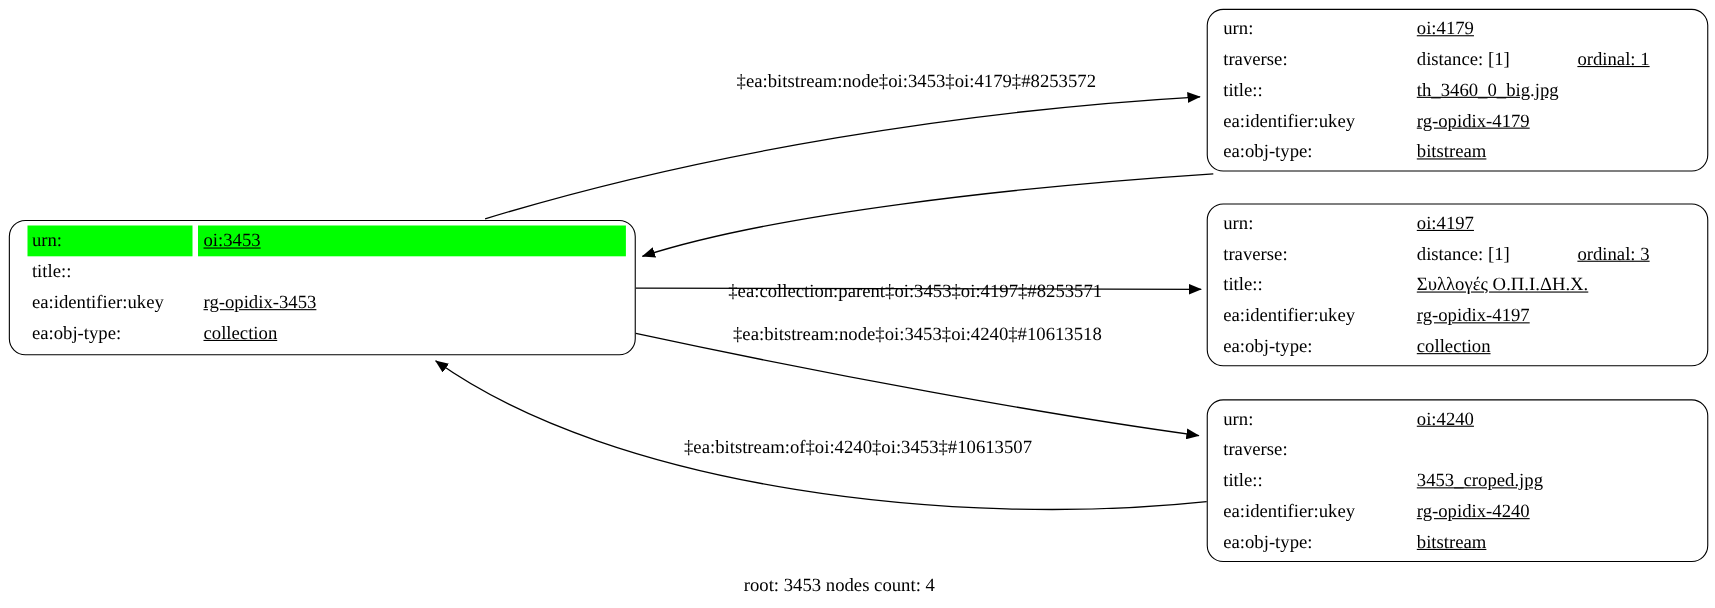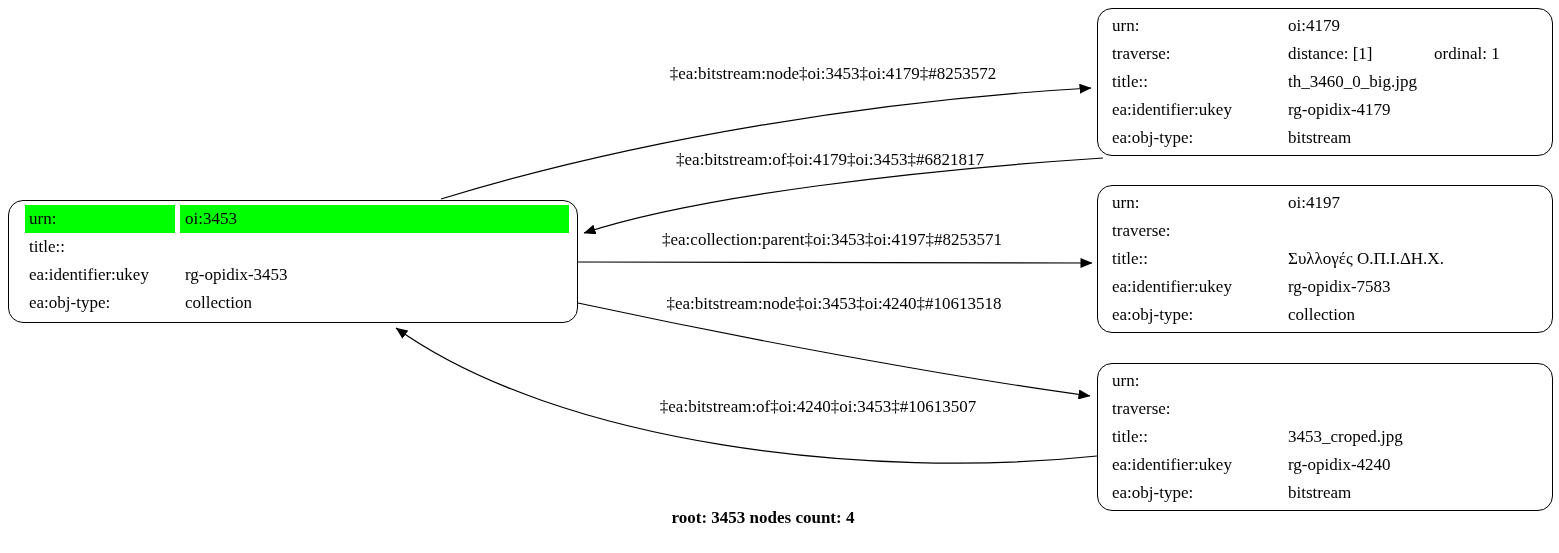--- a/index.html
+++ b/index.html
@@ -10,33 +10,33 @@
   }
   svg.edges { position:absolute; left:0; top:0; width:1559px; height:553px; }
   .node {
     position:absolute; box-sizing:border-box; background:#ffffff;
     border:1.4px solid #000; border-radius:15px; padding-top:4px;
   }
   .node.root  { left:8px;    top:200px; width:570px; height:123px; }
   .node.right { left:1097px; width:456px; height:148px; padding-top:3px; }
   .row { display:flex; height:28px; line-height:28px; font-size:17px; padding-left:16px; white-space:nowrap; }
   .lbl { flex:none; width:150px; padding-left:4px; margin-right:5px; box-sizing:border-box; }
-  .val { flex:1; padding-left:5px; margin-right:8px; box-sizing:border-box; }
+  .val { flex:1; padding-left:5px; margin-right:8px; box-sizing:border-box;text-decoration:underline; }
   .row.hl .lbl, .row.hl .val { background:var(--hl, #00ff00); }
   .node.right .row { padding-left:14px; }
   .node.right .lbl { width:176px; padding-left:0; margin-right:0; }
   .node.right .val { padding-left:0; margin-right:6px; }
   .dist { display:inline-block; width:146px; }
   .edge-label {
     position:absolute; transform:translateX(-50%);
     font-size:17px; line-height:20px; white-space:nowrap;text-align:center;
   }
   .caption {
     position:absolute; transform:translateX(-50%);
-    left:763px; top:507px; font-size:17px; line-height:22px; white-space:nowrap;font-weight:bold;
+    left:763px; top:521px; font-size:17px; line-height:22px; white-space:nowrap;
   }
 </style>
 </head>
 <body>
 
 <div class="canvas">
 
   <svg class="edges" viewBox="0 0 1559 553">
     <defs>
       <marker id="arrow" viewBox="0 0 12 10" refX="11.5" refY="5" markerWidth="12" markerHeight="10" orient="auto" markerUnits="userSpaceOnUse">
@@ -91,57 +91,58 @@
     </div>
   </div>
 
   <div class="node right" style="top:185px">
     <div class="row">
       <span class="lbl">urn:</span>
       <span class="val">oi:4197</span>
     </div>
     <div class="row">
       <span class="lbl">traverse:</span>
+      <span class="val"><span class="dist">distance: [1]</span><span>ordinal: 3</span></span>
     </div>
     <div class="row">
       <span class="lbl">title::</span>
       <span class="val">Συλλογές Ο.Π.Ι.ΔΗ.Χ.</span>
     </div>
     <div class="row">
       <span class="lbl">ea:identifier:ukey</span>
-      <span class="val">rg-opidix-7583</span>
+      <span class="val">rg-opidix-4197</span>
     </div>
     <div class="row">
       <span class="lbl">ea:obj-type:</span>
       <span class="val">collection</span>
     </div>
   </div>
 
   <div class="node right" style="top:363px">
     <div class="row">
       <span class="lbl">urn:</span>
+      <span class="val">oi:4240</span>
     </div>
     <div class="row">
       <span class="lbl">traverse:</span>
     </div>
     <div class="row">
       <span class="lbl">title::</span>
       <span class="val">3453_croped.jpg</span>
     </div>
     <div class="row">
       <span class="lbl">ea:identifier:ukey</span>
       <span class="val">rg-opidix-4240</span>
     </div>
     <div class="row">
       <span class="lbl">ea:obj-type:</span>
       <span class="val">bitstream</span>
     </div>
   </div>
 
   <div class="edge-label" style="left:833px; top:64px">‡ea:bitstream:node‡oi:3453‡oi:4179‡#8253572</div>
-  <div class="edge-label" style="left:830px; top:150px">‡ea:bitstream:of‡oi:4179‡oi:3453‡#6821817</div>
-  <div class="edge-label" style="left:832px; top:230px">‡ea:collection:parent‡oi:3453‡oi:4197‡#8253571</div>
+  <div class="edge-label" style="left:832px; top:255px">‡ea:collection:parent‡oi:3453‡oi:4197‡#8253571</div>
   <div class="edge-label" style="left:834px; top:294px">‡ea:bitstream:node‡oi:3453‡oi:4240‡#10613518</div>
-  <div class="edge-label" style="left:818px; top:397px">‡ea:bitstream:of‡oi:4240‡oi:3453‡#10613507</div>
+  <div class="edge-label" style="left:780px; top:397px">‡ea:bitstream:of‡oi:4240‡oi:3453‡#10613507</div>
 
   <div class="caption">root: 3453 nodes count: 4</div>
 
 </div>
 
 </body></html>

